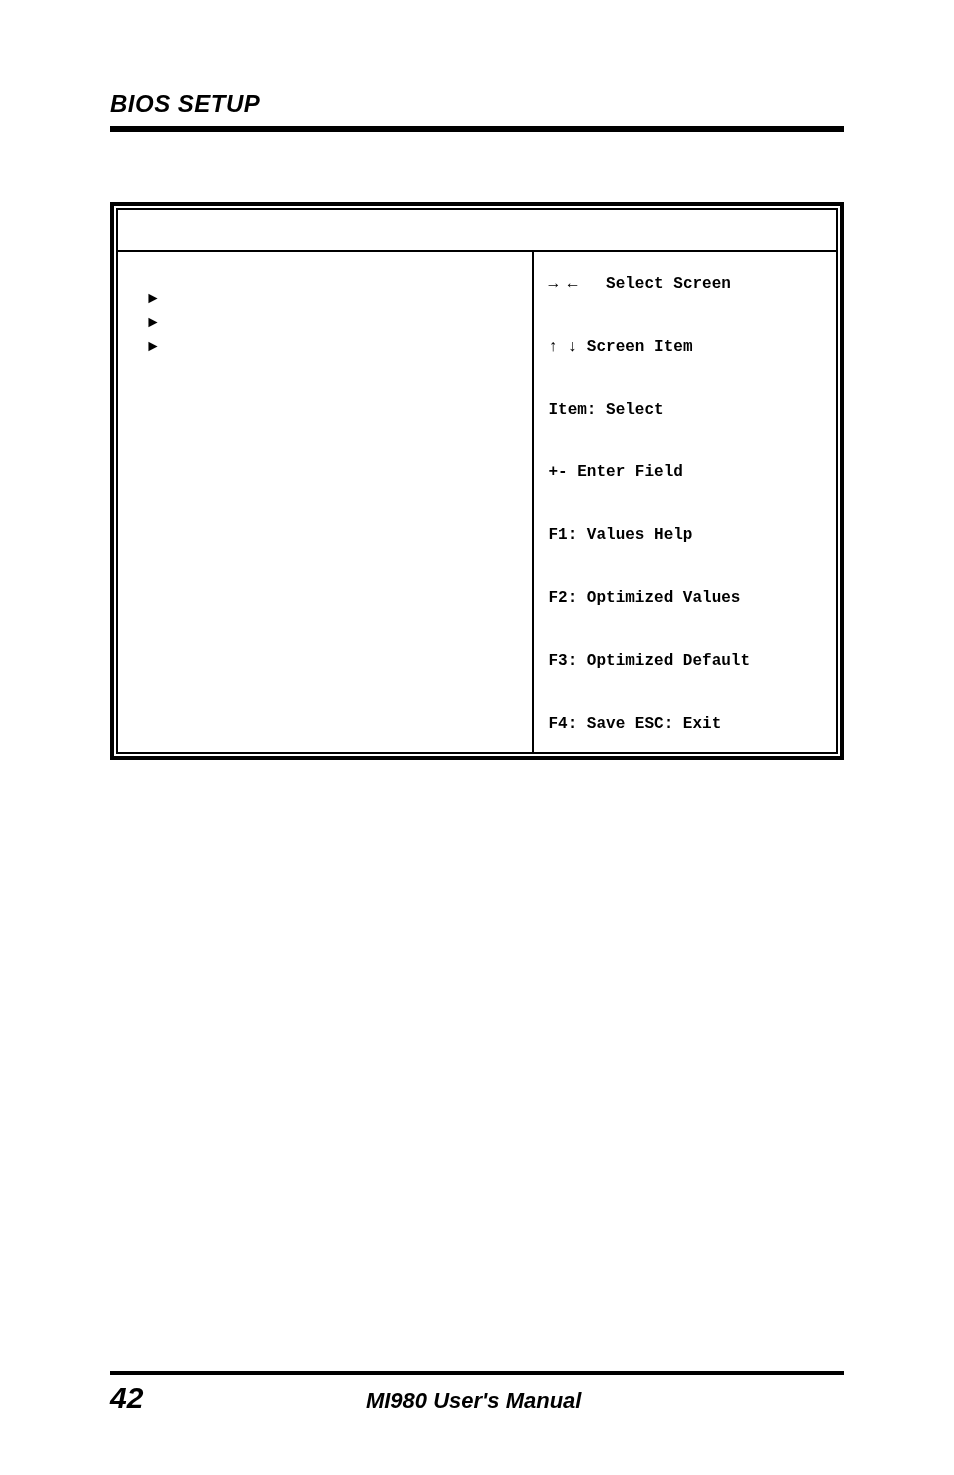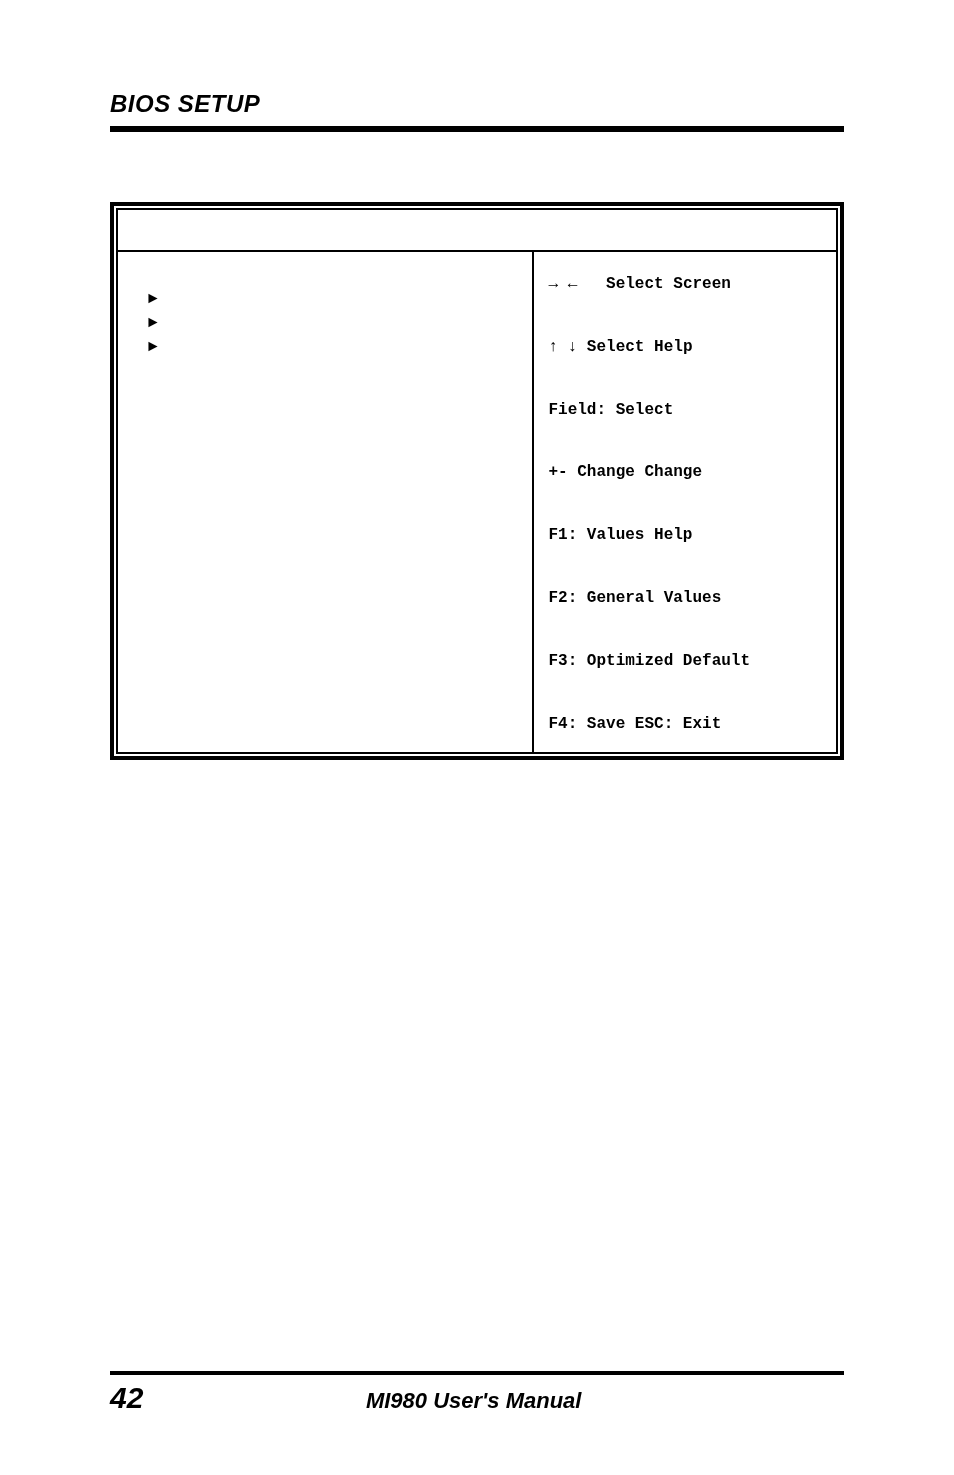--- a/index.html
+++ b/index.html
@@ -124,26 +124,26 @@
           <div><span class="arrow-tri">►</span></div>
           <div><span class="arrow-tri">►</span></div>
           <div><span class="arrow-tri">►</span></div>
         </div>
 
         <div class="right-col">
           <div class="line">
             <span>→ ←</span>&nbsp;&nbsp;&nbsp;<span>Select Screen</span>
           </div>
           <div class="line">
-            <span>↑ ↓</span>&nbsp;<span>Select Help</span>
+            <span>↑ ↓</span>&nbsp;<span>Screen Item</span>
           </div>
-          <div class="line">Field: Select</div>
-          <div class="line">+-  Change Change</div>
+          <div class="line">Item: Select</div>
+          <div class="line">+-  Enter Field</div>
           <div class="line">F1: Values Help</div>
-          <div class="line">F2: General Values</div>
+          <div class="line">F2: Optimized Values</div>
           <div class="line">F3: Optimized Default</div>
           <div class="line">F4: Save  ESC: Exit</div>
         </div>
 
       </div>
     </div>
   </div>
 
   <div class="footer">
     <hr class="footer-rule">

